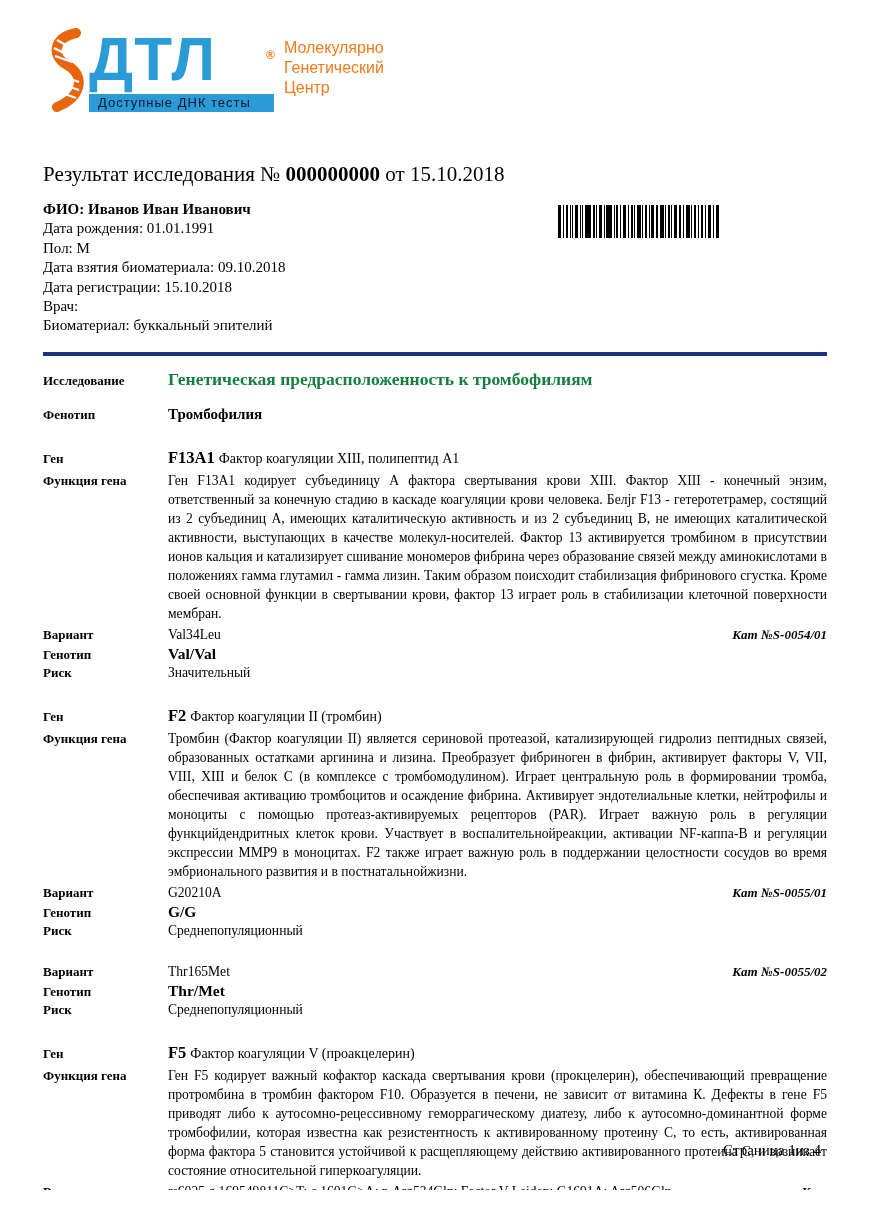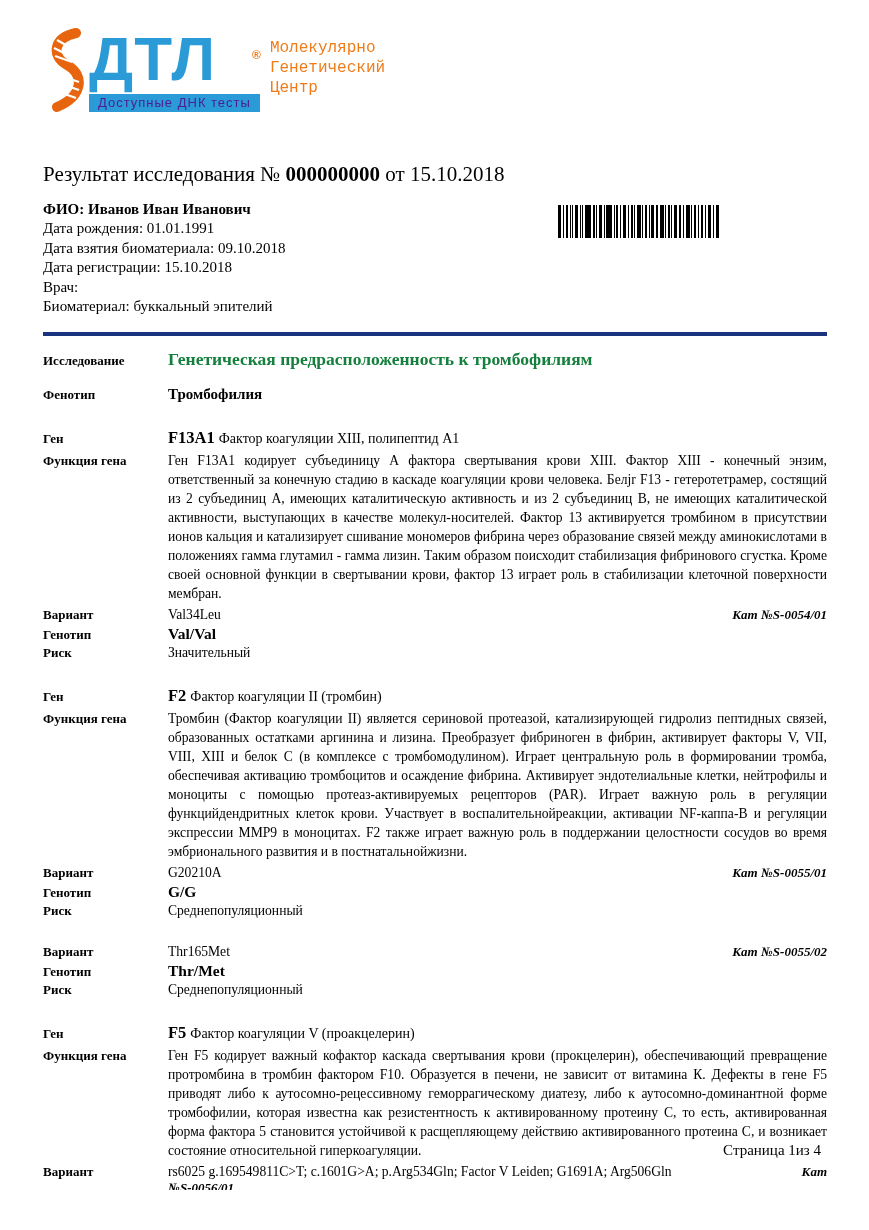--- a/index.html
+++ b/index.html
@@ -30,31 +30,31 @@
     position: relative;
     padding-right: 10px;
   }
   .logo-reg {
     position: absolute; top: -4px; right: -2px;
     font-size: 12px; font-weight: bold; color: #f07c19;
   }
   .logo-strip {
     margin-top: 4px;
     background: #2b9bd7;
-    color: #4c1d95;
+    color: #0f172a;
     font-family: "Liberation Sans", sans-serif;
     font-size: 13px;
     letter-spacing: 1px;
-    padding: 1px 9px 2px 9px;
+    padding: 1px 23px 2px 9px;
     white-space: nowrap;
     width: fit-content;
   }
   .logo-tagline {
     margin-left: 10px; margin-top: 10px;
-    font-family: Liberation Mono, monospace;
+    font-family: Liberation Sans, sans-serif;
     font-size: 16px; line-height: 20px;
     color: #f07c19;
   }
 
   
   .report-title { margin-top: 46px; font-size: 21px; font-weight: normal; }
   .report-title .num { font-weight: bold; }
 
   
   .info-band { display: flex; justify-content: space-between; margin-top: 13px; }
@@ -131,20 +131,21 @@
       <div>Центр</div>
     </div>
   </div>
 
   <h1 class="report-title"><span>Результат исследования №</span> <span class="num">000000000</span> <span>от 15.10.2018</span></h1>
 
   <div class="info-band">
     <div class="patient-lines">
       <div class="patient-line bold"><span>ФИО:</span> <span>Иванов Иван Иванович</span></div>
       <div class="patient-line"><span>Дата рождения:</span> <span>01.01.1991</span></div>
+      <div class="patient-line"><span>Пол:</span> <span>М</span></div>
       <div class="patient-line"><span>Дата взятия биоматериала:</span> <span>09.10.2018</span></div>
       <div class="patient-line"><span>Дата регистрации:</span> <span>15.10.2018</span></div>
       <div class="patient-line"><span>Врач:</span> <span></span></div>
       <div class="patient-line"><span>Биоматериал:</span> <span>буккальный эпителий</span></div>
     </div>
     <svg class="barcode" width="162" height="33" viewBox="0 0 162 33">
       <g fill="#000000">
         <rect x="0" width="3" height="33"></rect>
           <rect x="5" width="1" height="33"></rect>
           <rect x="8" width="2" height="33"></rect>

